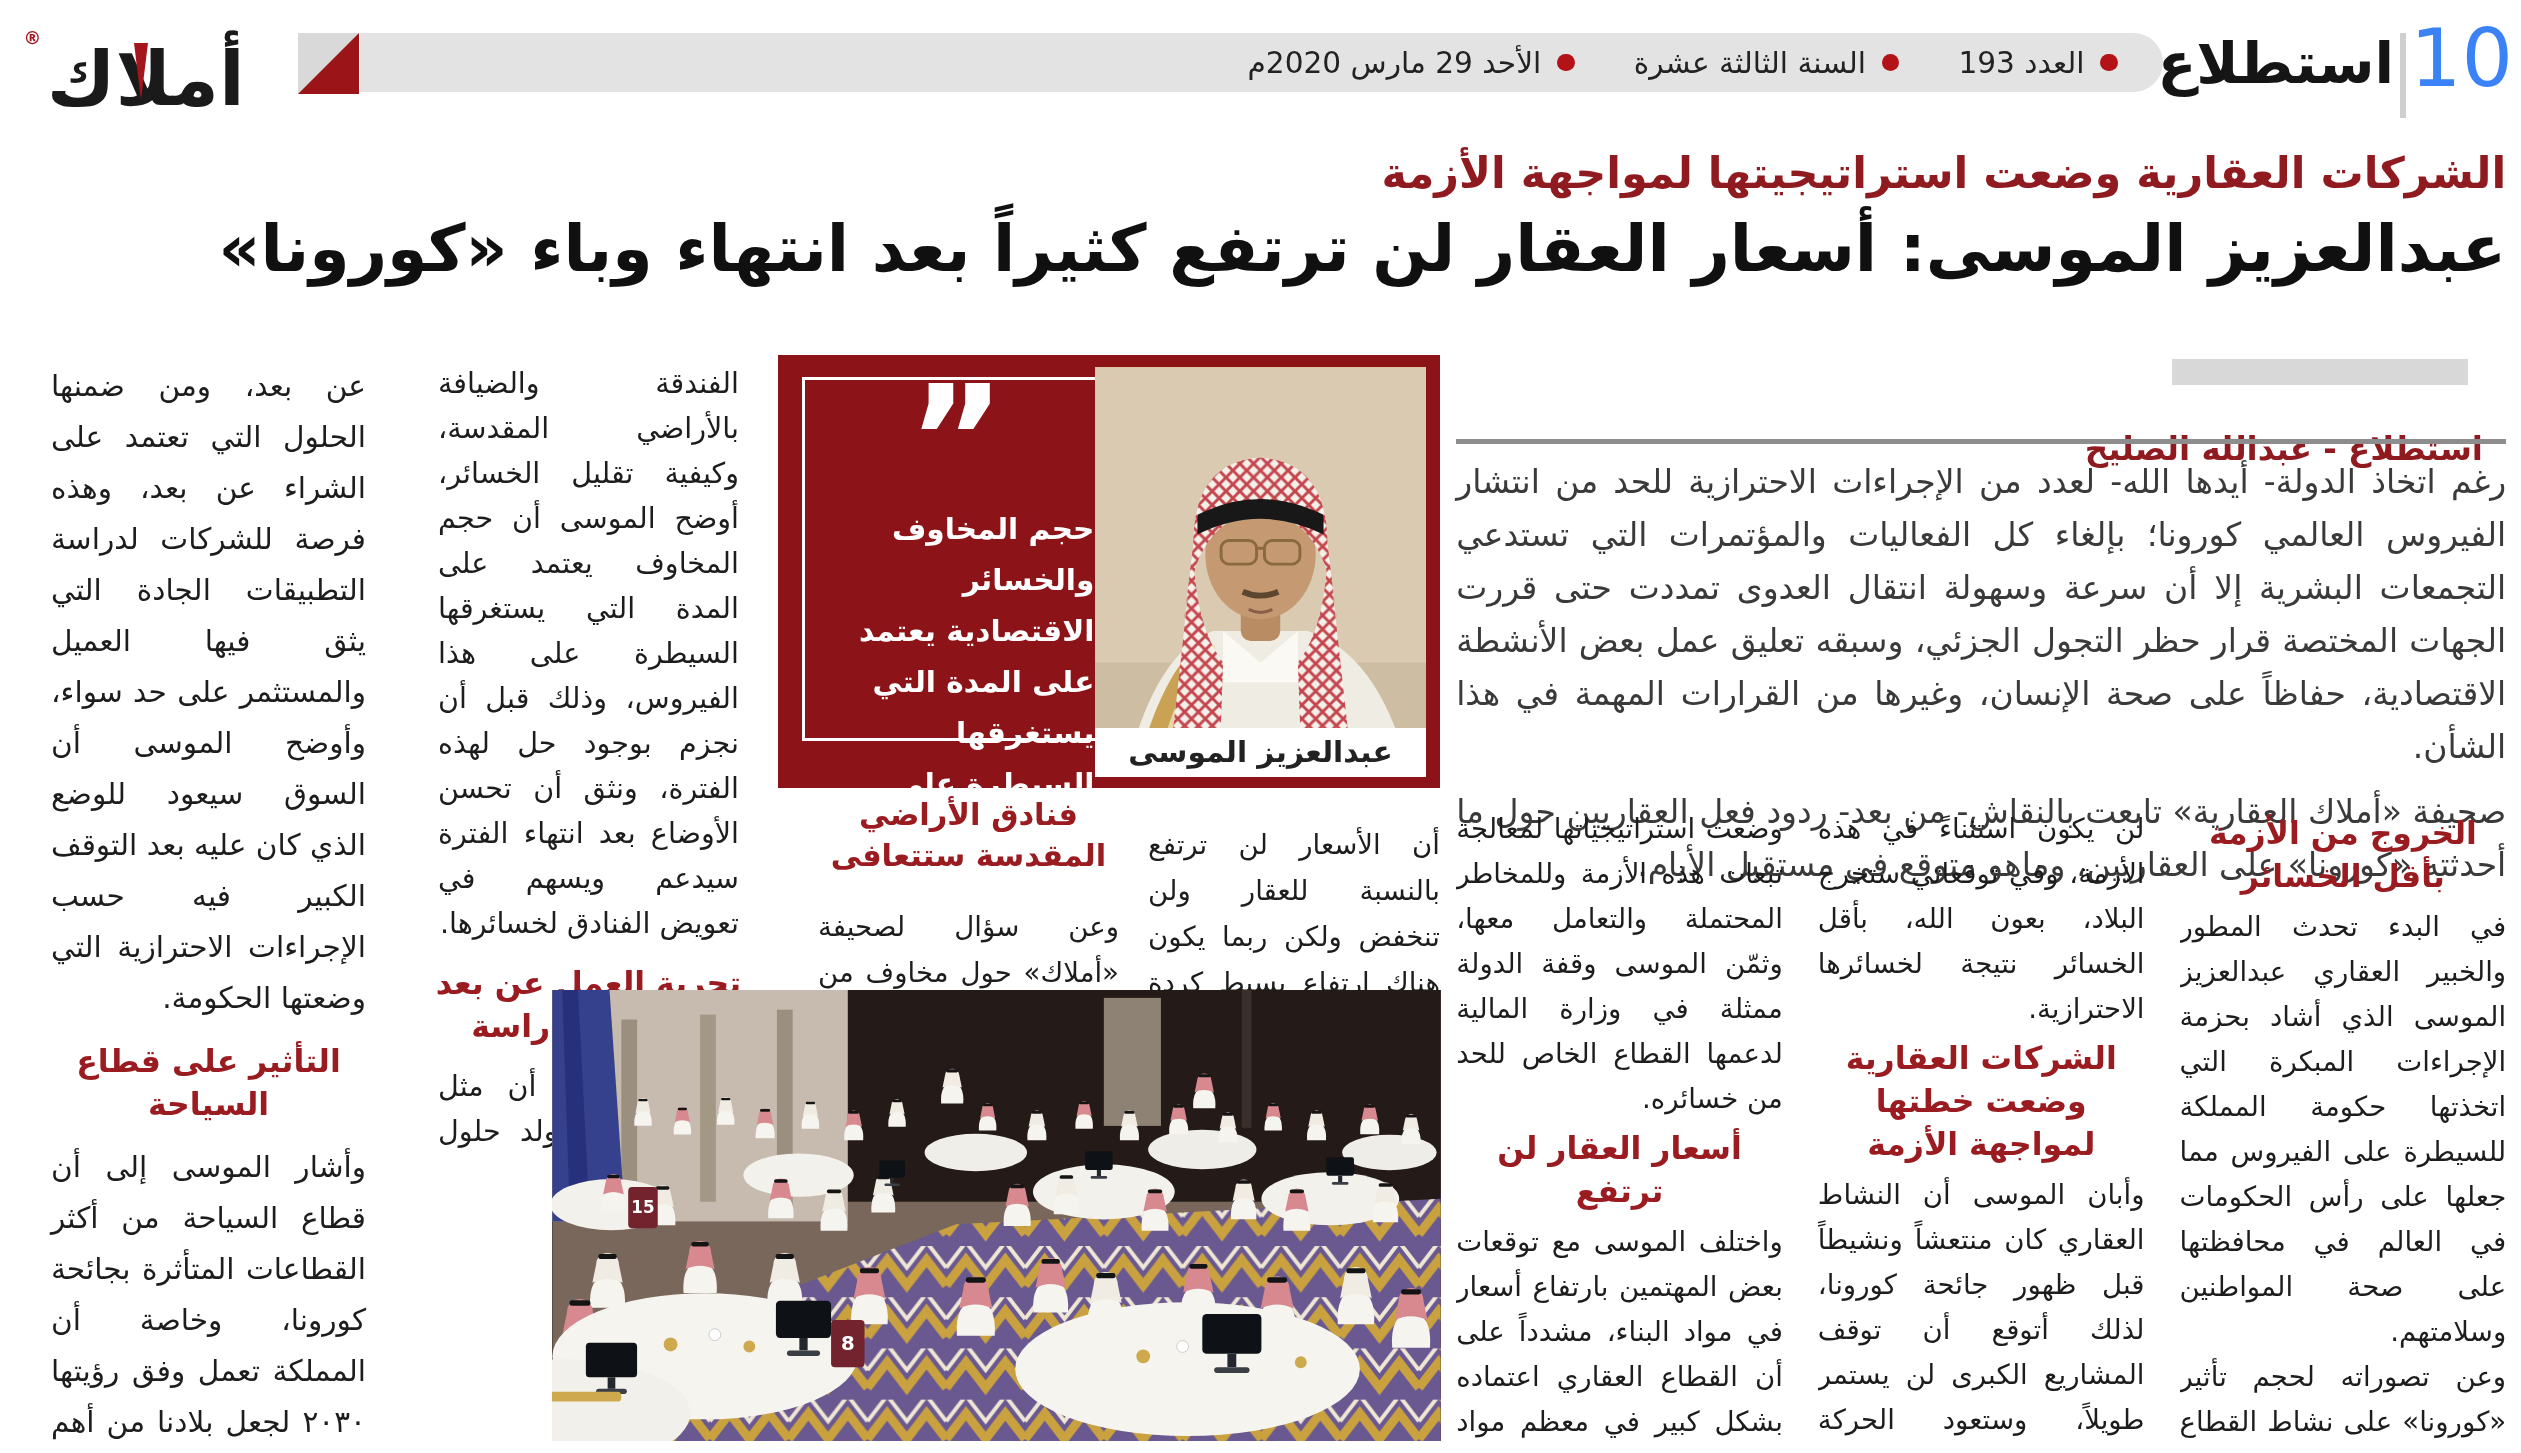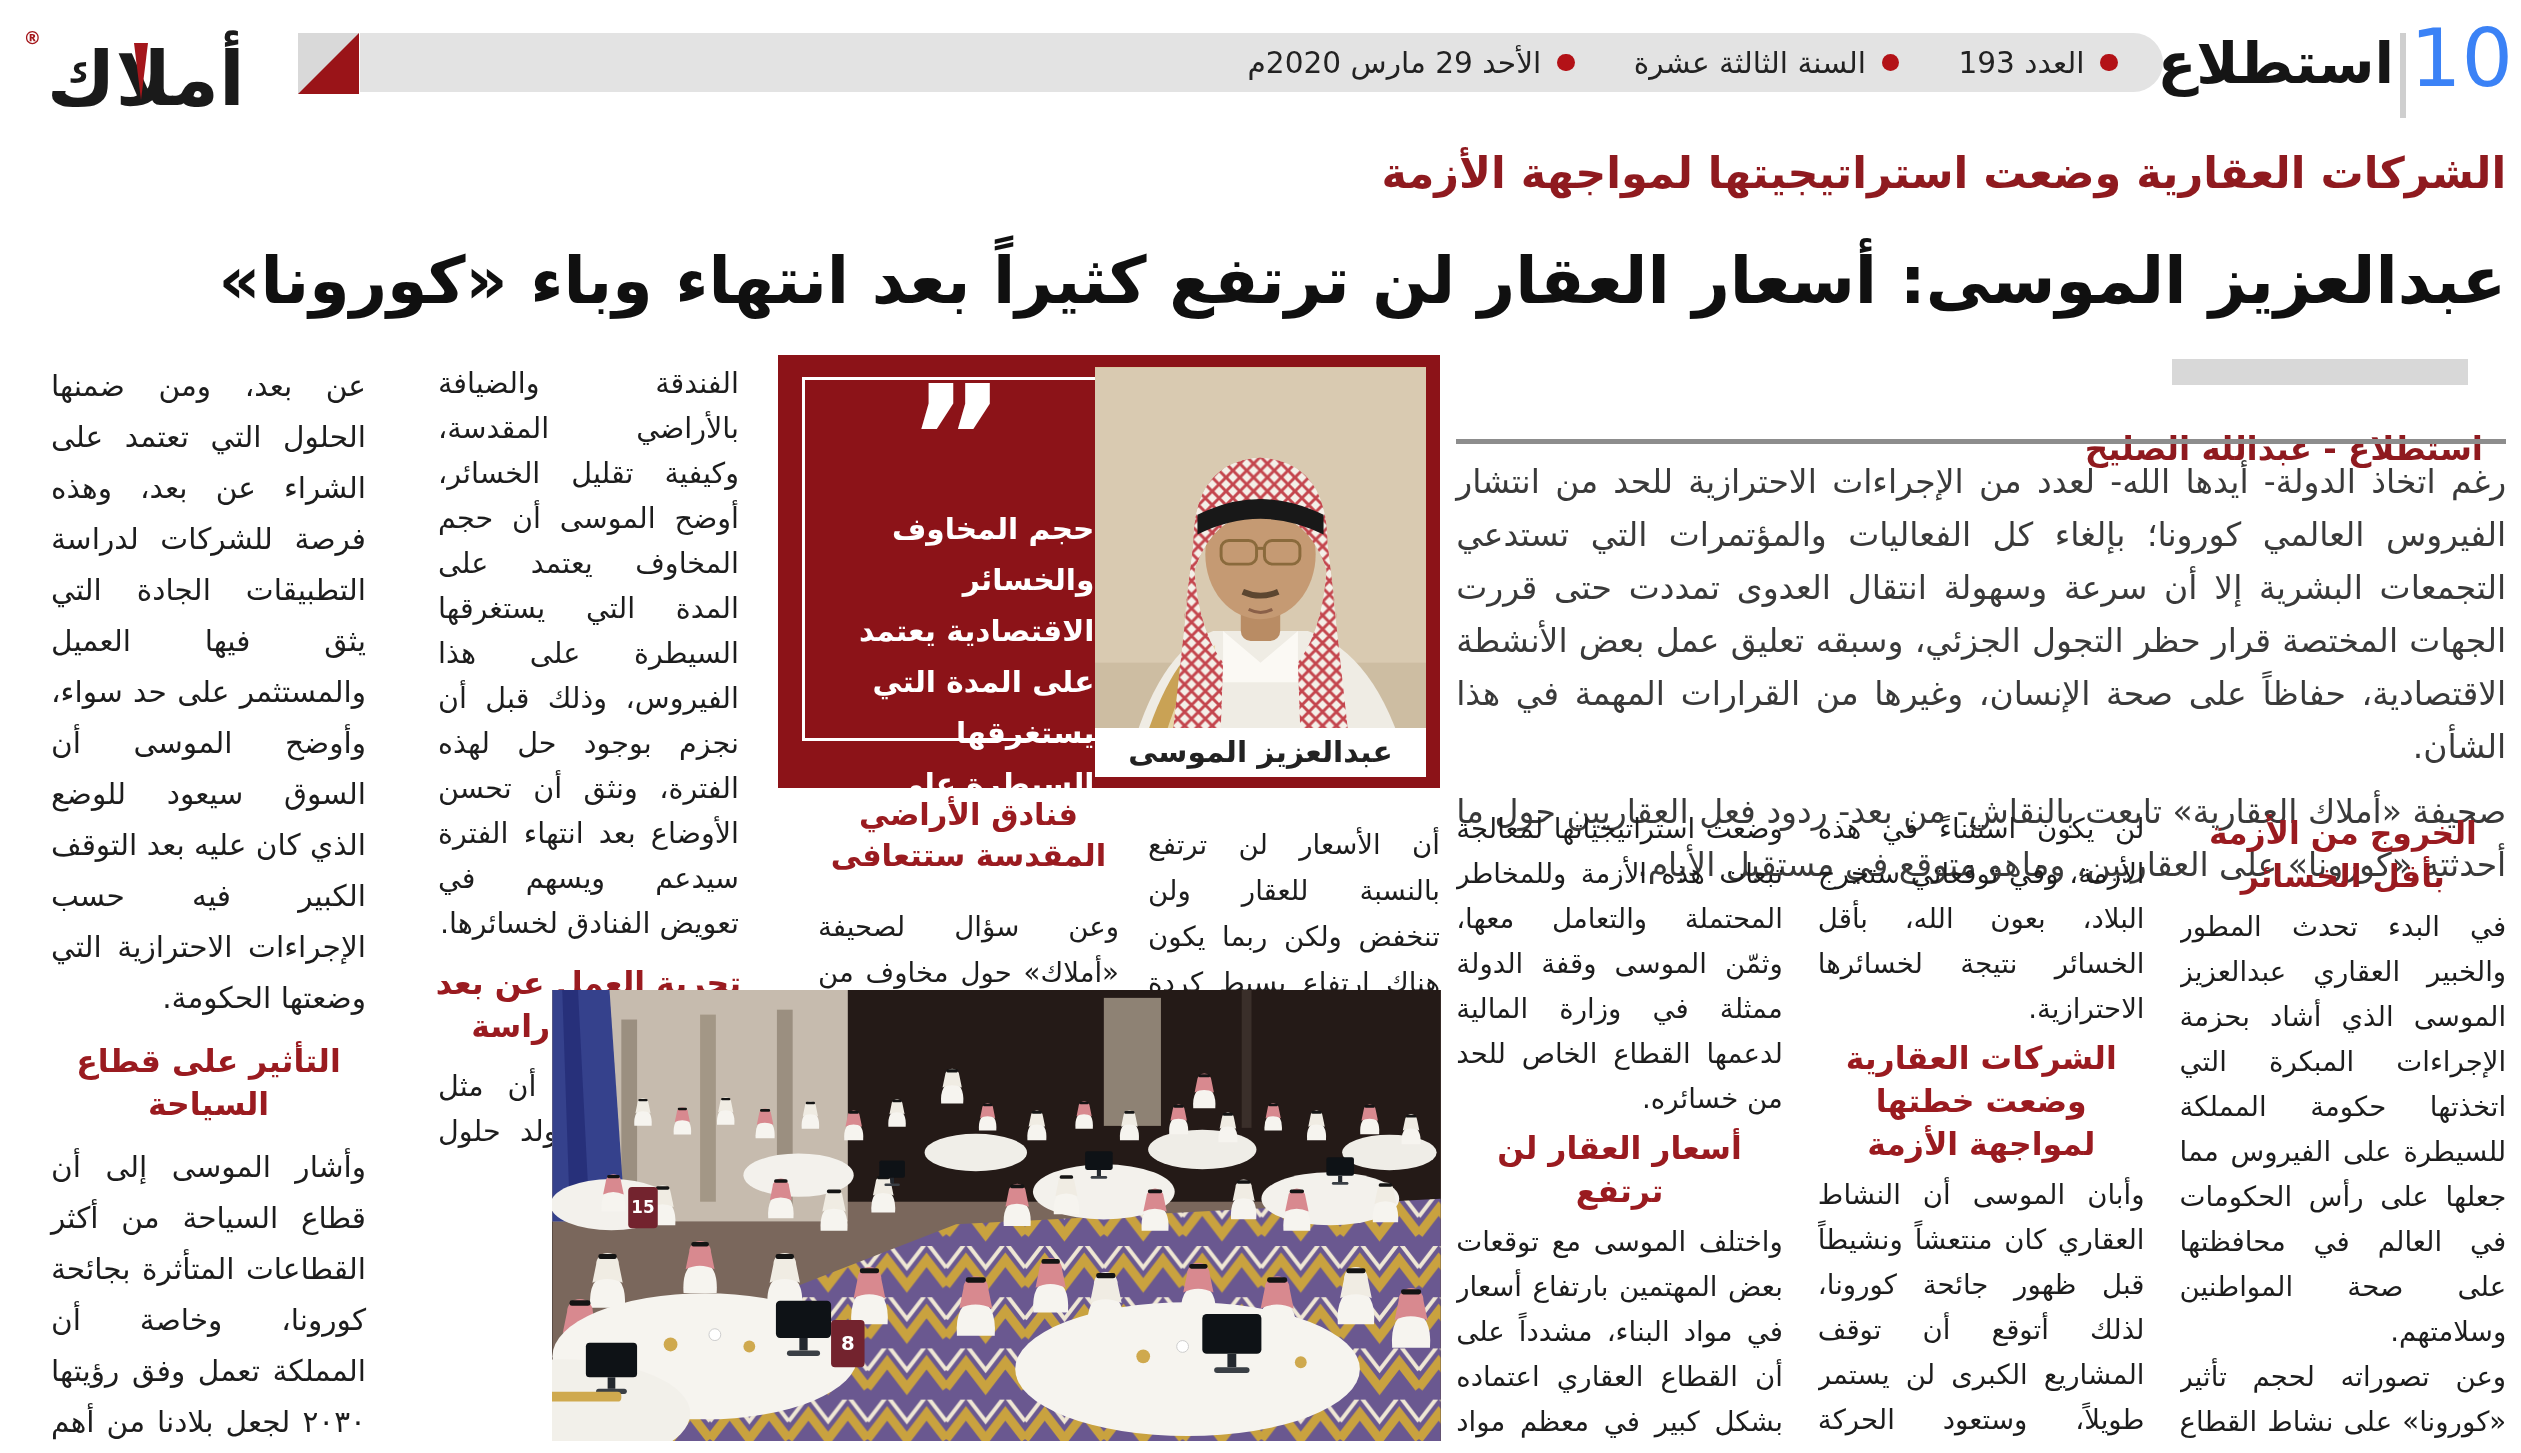--- a/index.html
+++ b/index.html
@@ -20,21 +20,21 @@
   .pill-notch{position:absolute;top:32.5px;left:298px;width:61px;height:61px;
     background:linear-gradient(135deg,#d9d9d9 49.5%,#9a1418 50.5%);}
   .logo{position:absolute;top:29.6px;left:17.7px;width:256px;height:99px;}
   .logo-text{font-size:75px;font-weight:900;color:#1a1a1a;line-height:99px;text-align:center;}
   .logo-wedge{position:absolute;top:13.8px;left:116px;width:0;height:0;
     border-top:57px solid #a4161b;border-left:7.9px solid transparent;border-right:7.9px solid transparent;}
   .logo-reg{position:absolute;top:-2px;left:5.9px;font-size:17.7px;color:#a4161b;font-weight:bold;}
 
   
   .kicker{position:absolute;top:148px;right:15.8px;font-size:43px;font-weight:bold;color:#8f1a1f;white-space:nowrap;}
-  .headline{position:absolute;top:211px;right:15.8px;font-size:65px;font-weight:900;color:#101010;white-space:nowrap;margin-top:32px;}
+  .headline{position:absolute;top:211px;right:15.8px;font-size:65px;font-weight:900;color:#101010;white-space:nowrap;}
 
   
   .byline-bar{position:absolute;top:359px;left:2172px;width:296px;height:25.6px;background:#d8d8d8;}
   .byline{position:absolute;top:390px;right:39px;font-size:32.5px;font-weight:bold;color:#8f1a1f;margin-top:40px;}
   .lede-rule{position:absolute;top:439px;right:15.8px;width:1050px;height:4.9px;background:#8d8d8d;}
   .lede{position:absolute;top:455px;right:15.8px;width:1050px;font-size:33px;line-height:53px;
     color:#3a3a3a;text-align:justify;}
   .lede p{margin:0 0 11.8px 0;}
 
   

